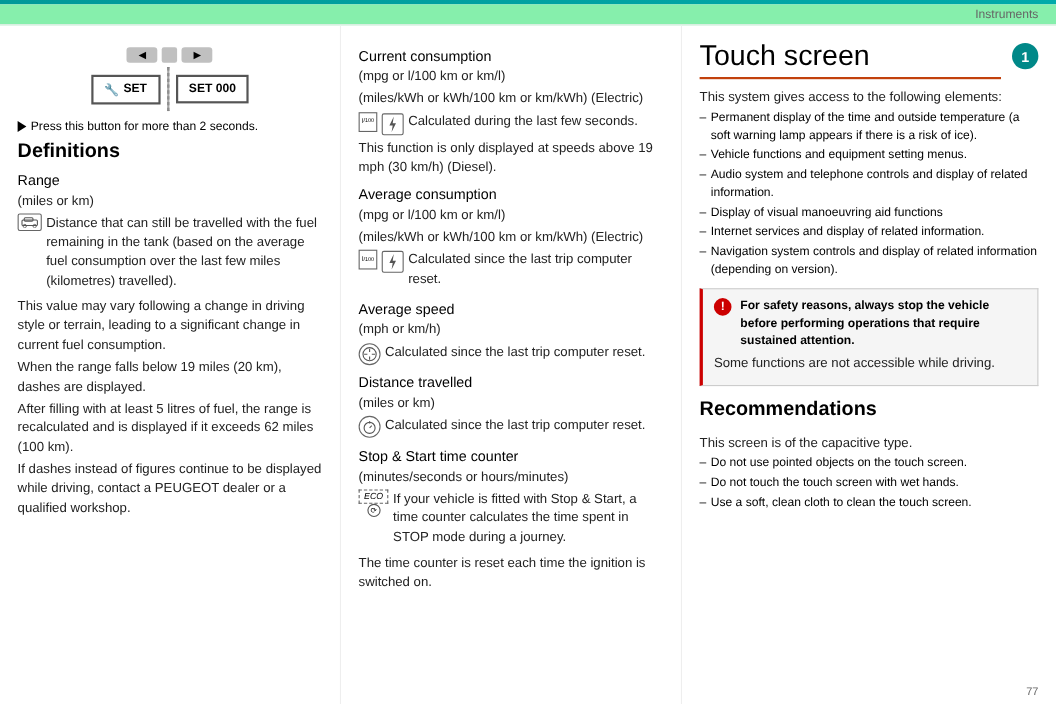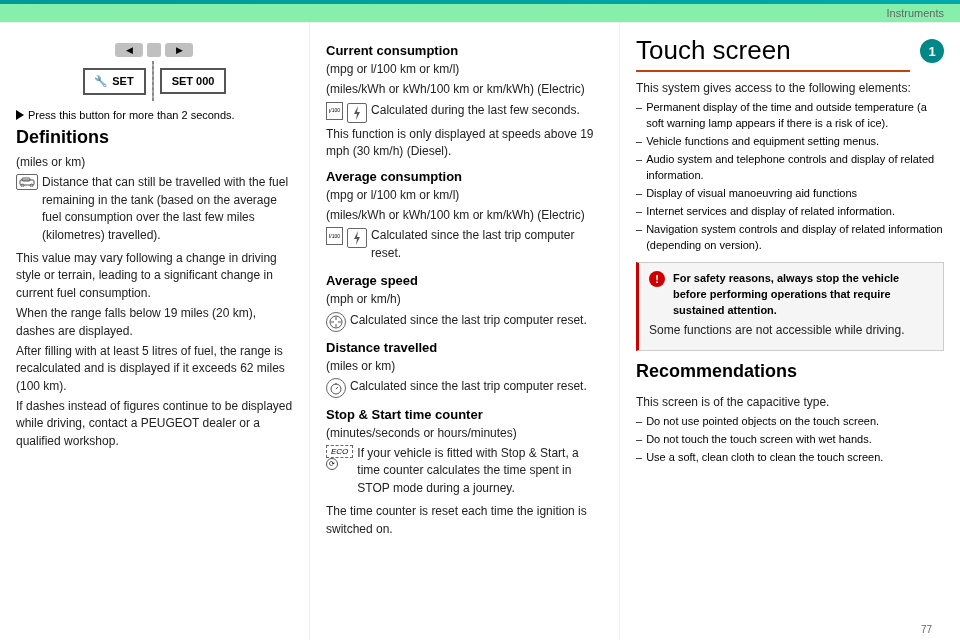--- a/index.html
+++ b/index.html
@@ -68,21 +68,21 @@
 
     h2 {
       font-size: 18px;
       font-weight: bold;
       margin-bottom: 6px;
       color: #000;
     }
 
     h3 {
       font-size: 13px;
-      font-weight: bold;
+      font-weight: normal;
       margin-bottom: 3px;
       margin-top: 8px;
     }
 
     p {
       font-size: 12px;
       line-height: 1.45;
       margin-bottom: 3px;
       color: #222;
     }
@@ -329,20 +329,21 @@
       </div>
     </div>
 
     <div class="press-btn-text">
       <span class="triangle"></span>
       <span>Press this button for more than 2 seconds.</span>
     </div>
 
     <h2>Definitions</h2>
 
+    <h3>Range</h3>
     <p>(miles or km)</p>
 
     <div class="icon-row">
       <div class="icon-car">
         <svg width="16" height="10" viewBox="0 0 16 10">
           <rect x="1" y="3" width="14" height="5" rx="1" fill="none" stroke="#555" stroke-width="1"></rect>
           <rect x="3" y="1" width="8" height="3" rx="1" fill="none" stroke="#555" stroke-width="1"></rect>
           <circle cx="3.5" cy="8.5" r="1.5" fill="none" stroke="#555" stroke-width="0.8"></circle>
           <circle cx="12.5" cy="8.5" r="1.5" fill="none" stroke="#555" stroke-width="0.8"></circle>
         </svg>
@@ -415,21 +416,21 @@
           <line x1="7" y1="2" x2="7" y2="4" stroke="#555" stroke-width="1"></line>
           <line x1="7" y1="8" x2="9" y2="6" stroke="#555" stroke-width="1"></line>
         </svg>
       </div>
       <p>Calculated since the last trip computer reset.</p>
     </div>
 
     <h3>Stop &amp; Start time counter</h3>
     <p>(minutes/seconds or hours/minutes)</p>
     <div class="icon-row">
-      <div style="display:flex;flex-direction:column;flex-shrink:0;">
+      <div style="display:flex;flex-direction:column;align-items:center;flex-shrink:0;">
         <div style="border:1px dashed #666;padding:1px 4px;font-size:8px;font-style:italic;min-width:24px;text-align:center;">ECO</div>
         <div style="font-size:7px;border:1px solid #555;border-radius:50%;width:12px;height:12px;display:flex;align-items:center;justify-content:center;">⟳</div>
       </div>
       <p>If your vehicle is fitted with Stop &amp; Start, a time counter calculates the time spent in STOP mode during a journey.</p>
     </div>
     <p>The time counter is reset each time the ignition is switched on.</p>
   </div>
 
   <div class="right-col">
 
@@ -483,16 +484,16 @@
     </div>
     <div class="bullet-item">
       <span class="bullet-dash">–</span>
       <span>Do not touch the touch screen with wet hands.</span>
     </div>
     <div class="bullet-item">
       <span class="bullet-dash">–</span>
       <span>Use a soft, clean cloth to clean the touch screen.</span>
     </div>
 
-    <div style="position: fixed; bottom: 5px; right: 28px; font-size: 10px; color: rgb(102, 102, 102);">77</div>
+    <div style="position: fixed; bottom: 5px; right: 16px; font-size: 10px; color: rgb(102, 102, 102);">77</div>
   </div>
 
 </div>
 
 </body></html>

